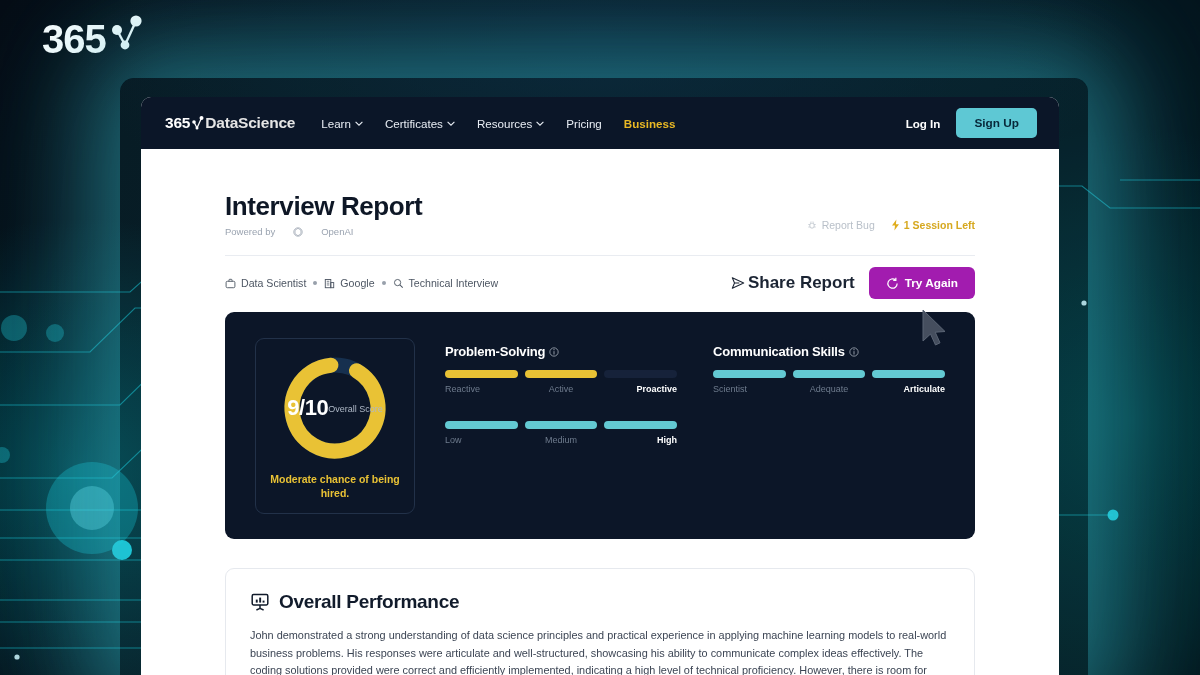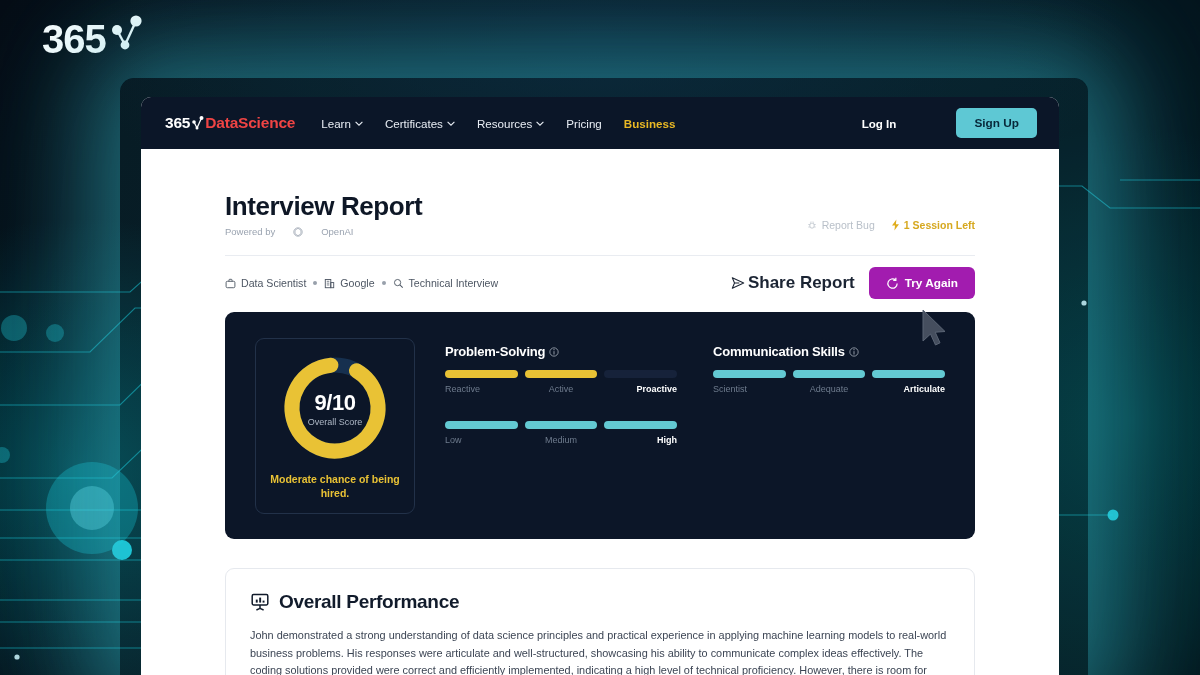--- a/index.html
+++ b/index.html
@@ -45,35 +45,34 @@
     height: 52px; background: #0b1628;
     display: flex; align-items: center;
     padding: 0 22px 0 24px;
     position: relative;
   }
   .brand { display: flex; align-items: center; gap: 0; margin-right: 26px; }
   .brand-365 {
     color: #fff; font-weight: 700; font-size: 15.5px; letter-spacing: -0.2px;
   }
   .brand-check { width: 13px; height: 15px; margin: 0 1px 0 1px; }
-  .brand-ds { color: #ef4444; font-weight: 700; font-size: 15.5px; letter-spacing: -0.2px; }
+  .brand-ds { color: #e5e5e5; font-weight: 700; font-size: 15.5px; letter-spacing: -0.2px; }
   .navlink {
     color: #e8edf4; font-size: 11.6px; font-weight: 500;
     margin-right: 22px; display: flex; align-items: center; gap: 4px;
     cursor: pointer; white-space: nowrap;
   }
   .navlink.biz { color: #e9b824; font-weight: 600; }
   .caret { width: 8px; height: 5px; display: inline-block; }
   .nav-right { margin-left: auto; display: flex; align-items: center; gap: 16px; }
   .login { color: #fff; font-size: 11.6px; font-weight: 600; cursor: pointer; }
   .signup {
     background: #5ec8d4; color: #07283a; font-size: 11.8px; font-weight: 700;
     padding: 8px 18px; border-radius: 5px; cursor: pointer; border: none;
     font-family: inherit;
-    margin-left: 44px;
   }
 
   
   #page { background: #fff; height: 526px; position: relative; }
   #inner { padding: 0 84px; }
 
   .title-row { display: flex; align-items: flex-end; padding-top: 42px; }
   .title { font-size: 26px; font-weight: 700; color: #0e1726; letter-spacing: -0.4px; }
   .powered { font-size: 9.5px; color: #9aa3b0; display: flex; align-items: center; gap: 18px; margin-top: 4px; }
   .oai { width: 10px; height: 10px; }
@@ -102,21 +101,21 @@
     display: flex; padding: 26px 30px; position: relative;
   }
   #donutbox {
     width: 160px; height: 176px; border: 1px solid #223149; border-radius: 9px;
     display: flex; flex-direction: column; align-items: center;
     padding-top: 13px; flex: 0 0 auto;
   }
   .donut { position: relative; width: 112px; height: 112px; }
   .donut svg { display: block; }
   .donut-center {
-    position: absolute; inset: 0; display: flex; flex-direction: column;
+    position: absolute; inset: 0; display: flex; 
     align-items: center; justify-content: center;
   }
   .score-val { color: #fff; font-size: 22px; font-weight: 700; letter-spacing: -0.5px; }
   .score-lbl { color: #aeb8c6; font-size: 9px; margin-top: 1px; }
   .chance { color: #e9c235; font-size: 10.5px; font-weight: 700; text-align: center; margin-top: 8px; line-height: 1.35; width: 140px; }
 
   #skills { flex: 1; display: grid; grid-template-columns: 1fr 1fr; gap: 16px 36px; padding-left: 30px; padding-top: 6px; align-content: start; }
   .skill-h { display: flex; align-items: center; gap: 4px; color: #fff; font-size: 13px; font-weight: 700; letter-spacing: -0.2px; }
   .info-i { width: 10px; height: 10px; opacity: .75; }
   .bars { display: flex; gap: 7px; margin-top: 11px; }

